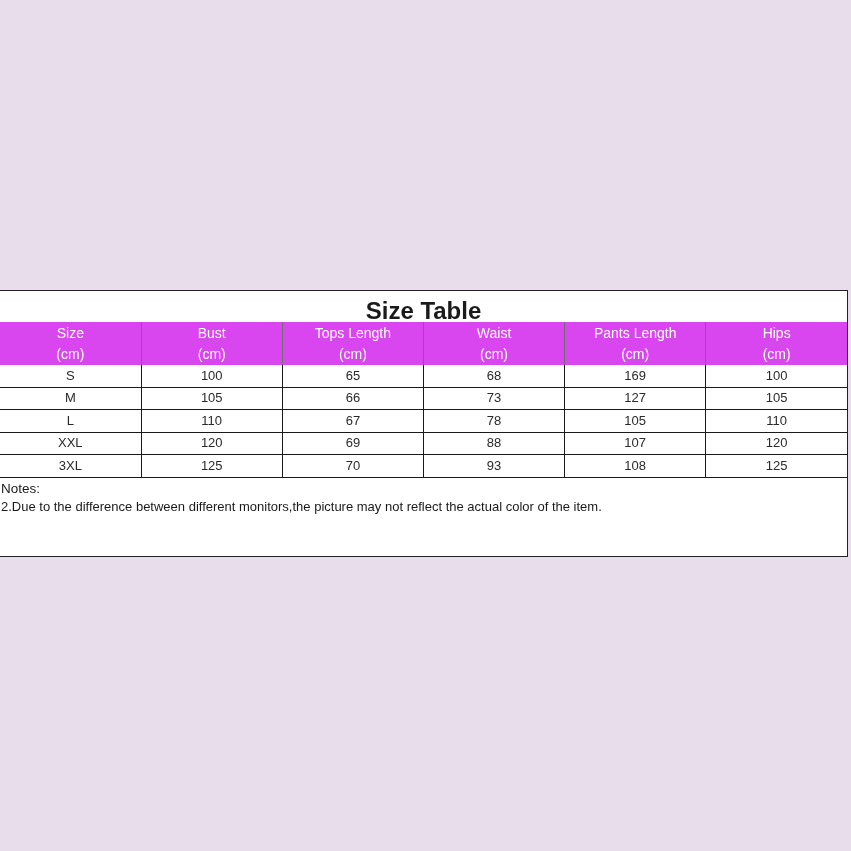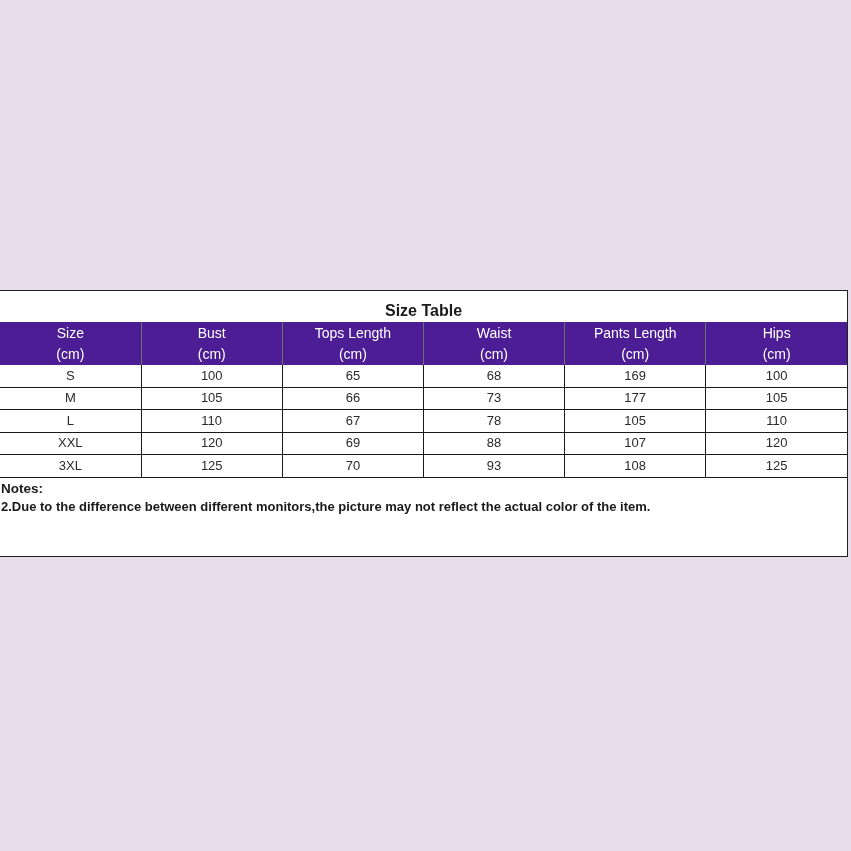--- a/index.html
+++ b/index.html
@@ -27,32 +27,32 @@
       box-sizing: border-box;
     }
     .title-row {
       height: 31px;
       display: flex;
       align-items: center;
       justify-content: center;
     }
     .title {
       font-weight: bold;
-      font-size: 16px;
+      font-size: 24px;
       color: #1a1a1a;
       letter-spacing: 0px;
       margin-top: 8px;
     }
     table.size-table {
       border-collapse: collapse;
       width: 847px;
       table-layout: fixed;
     }
     table.size-table th {
-      background: #4c1d95;
+      background: #d946ef;
       color: #ffffff;
       font-weight: normal;
       font-size: 14px;
       line-height: 21px;
       height: 43px;
       padding: 0;
       text-align: center;
       border-left: 1px solid #6e6e6e;
       vertical-align: middle;
     }
@@ -72,21 +72,21 @@
       border-bottom: 1.5px solid #1a1a1a;
       line-height: 20px;
       vertical-align: middle;
     }
     table.size-table td:first-child {
       border-left: none;
     }
     .notes {
       padding: 2px 17px 0 1px;
       font-size: 13px;
-      font-weight: bold;
+      font-weight: normal;
       color: #1a1a1a;
       line-height: 18px;
     }
     .notes .notes-title {
       font-size: 13.5px;
     }
   </style>
 </head>
 <body>
 
@@ -131,21 +131,21 @@
         <td>65</td>
         <td>68</td>
         <td>169</td>
         <td>100</td>
       </tr>
       <tr>
         <td>M</td>
         <td>105</td>
         <td>66</td>
         <td>73</td>
-        <td>177</td>
+        <td>127</td>
         <td>105</td>
       </tr>
       <tr>
         <td>L</td>
         <td>110</td>
         <td>67</td>
         <td>78</td>
         <td>105</td>
         <td>110</td>
       </tr>

